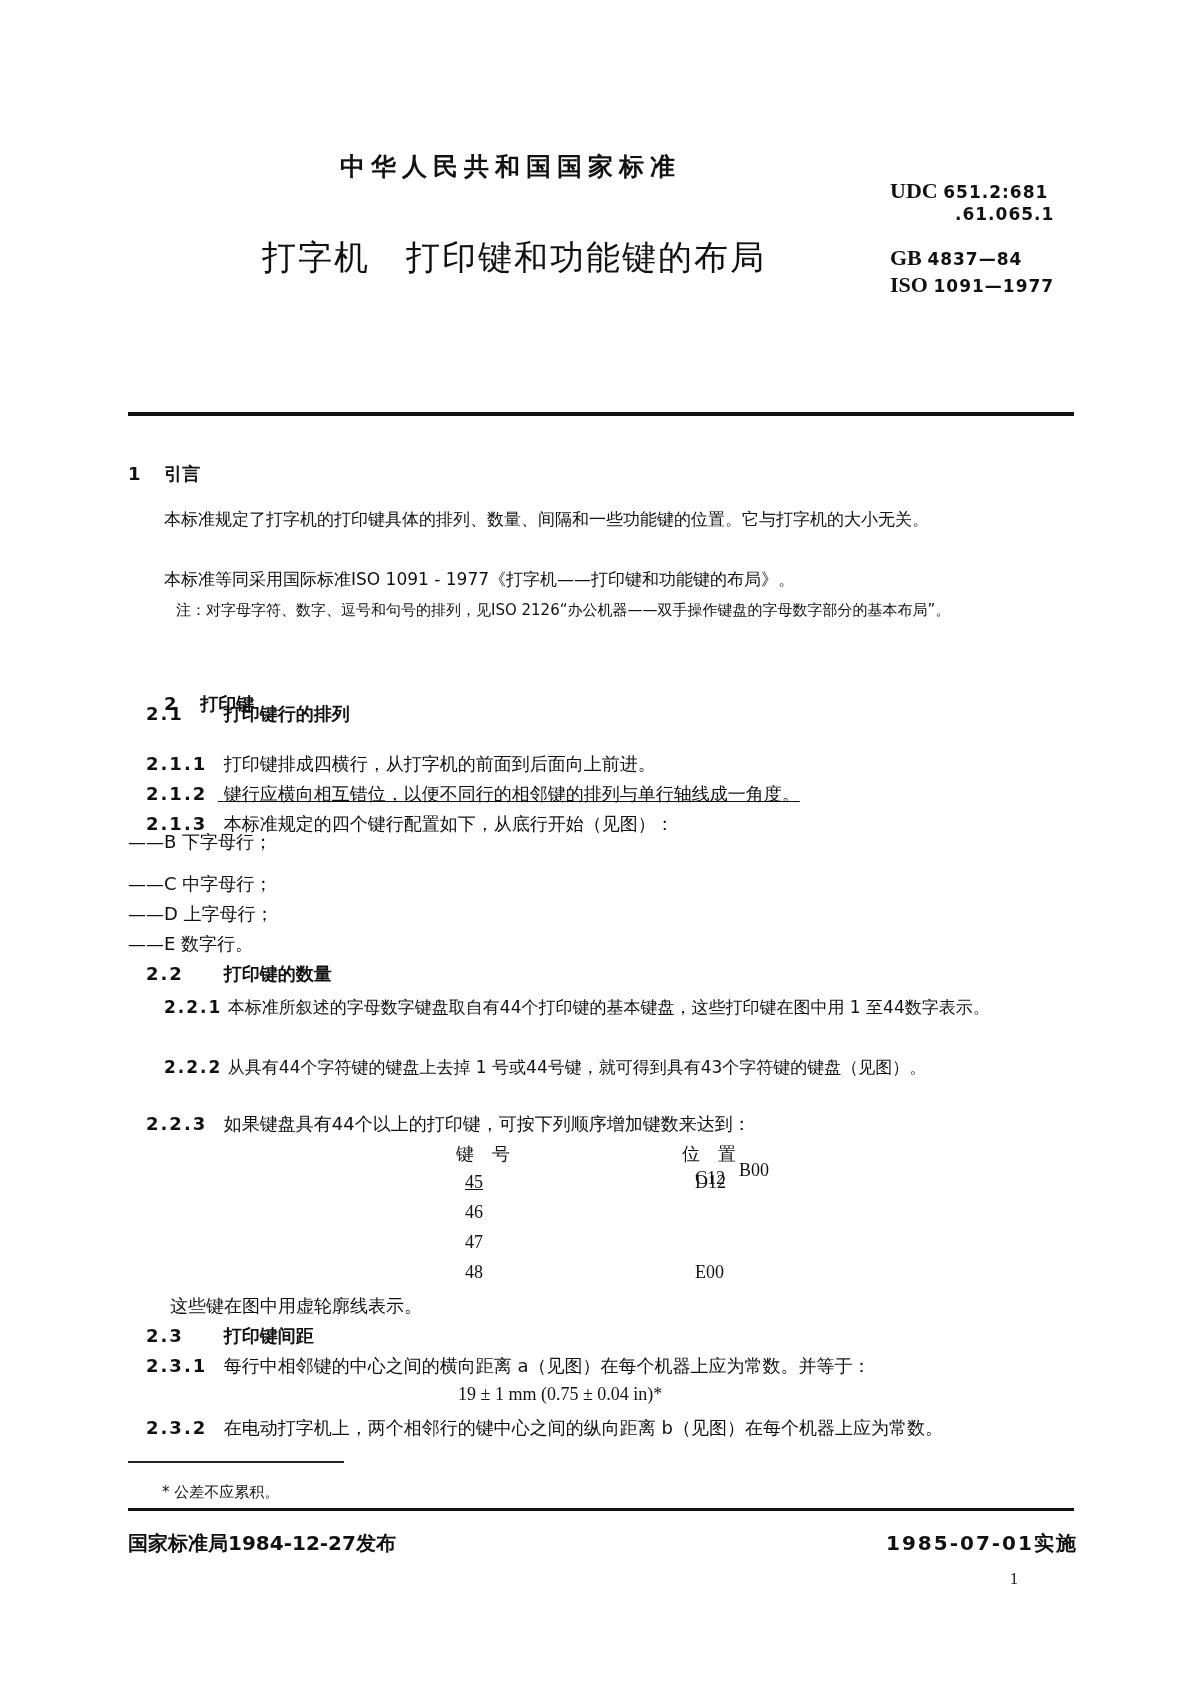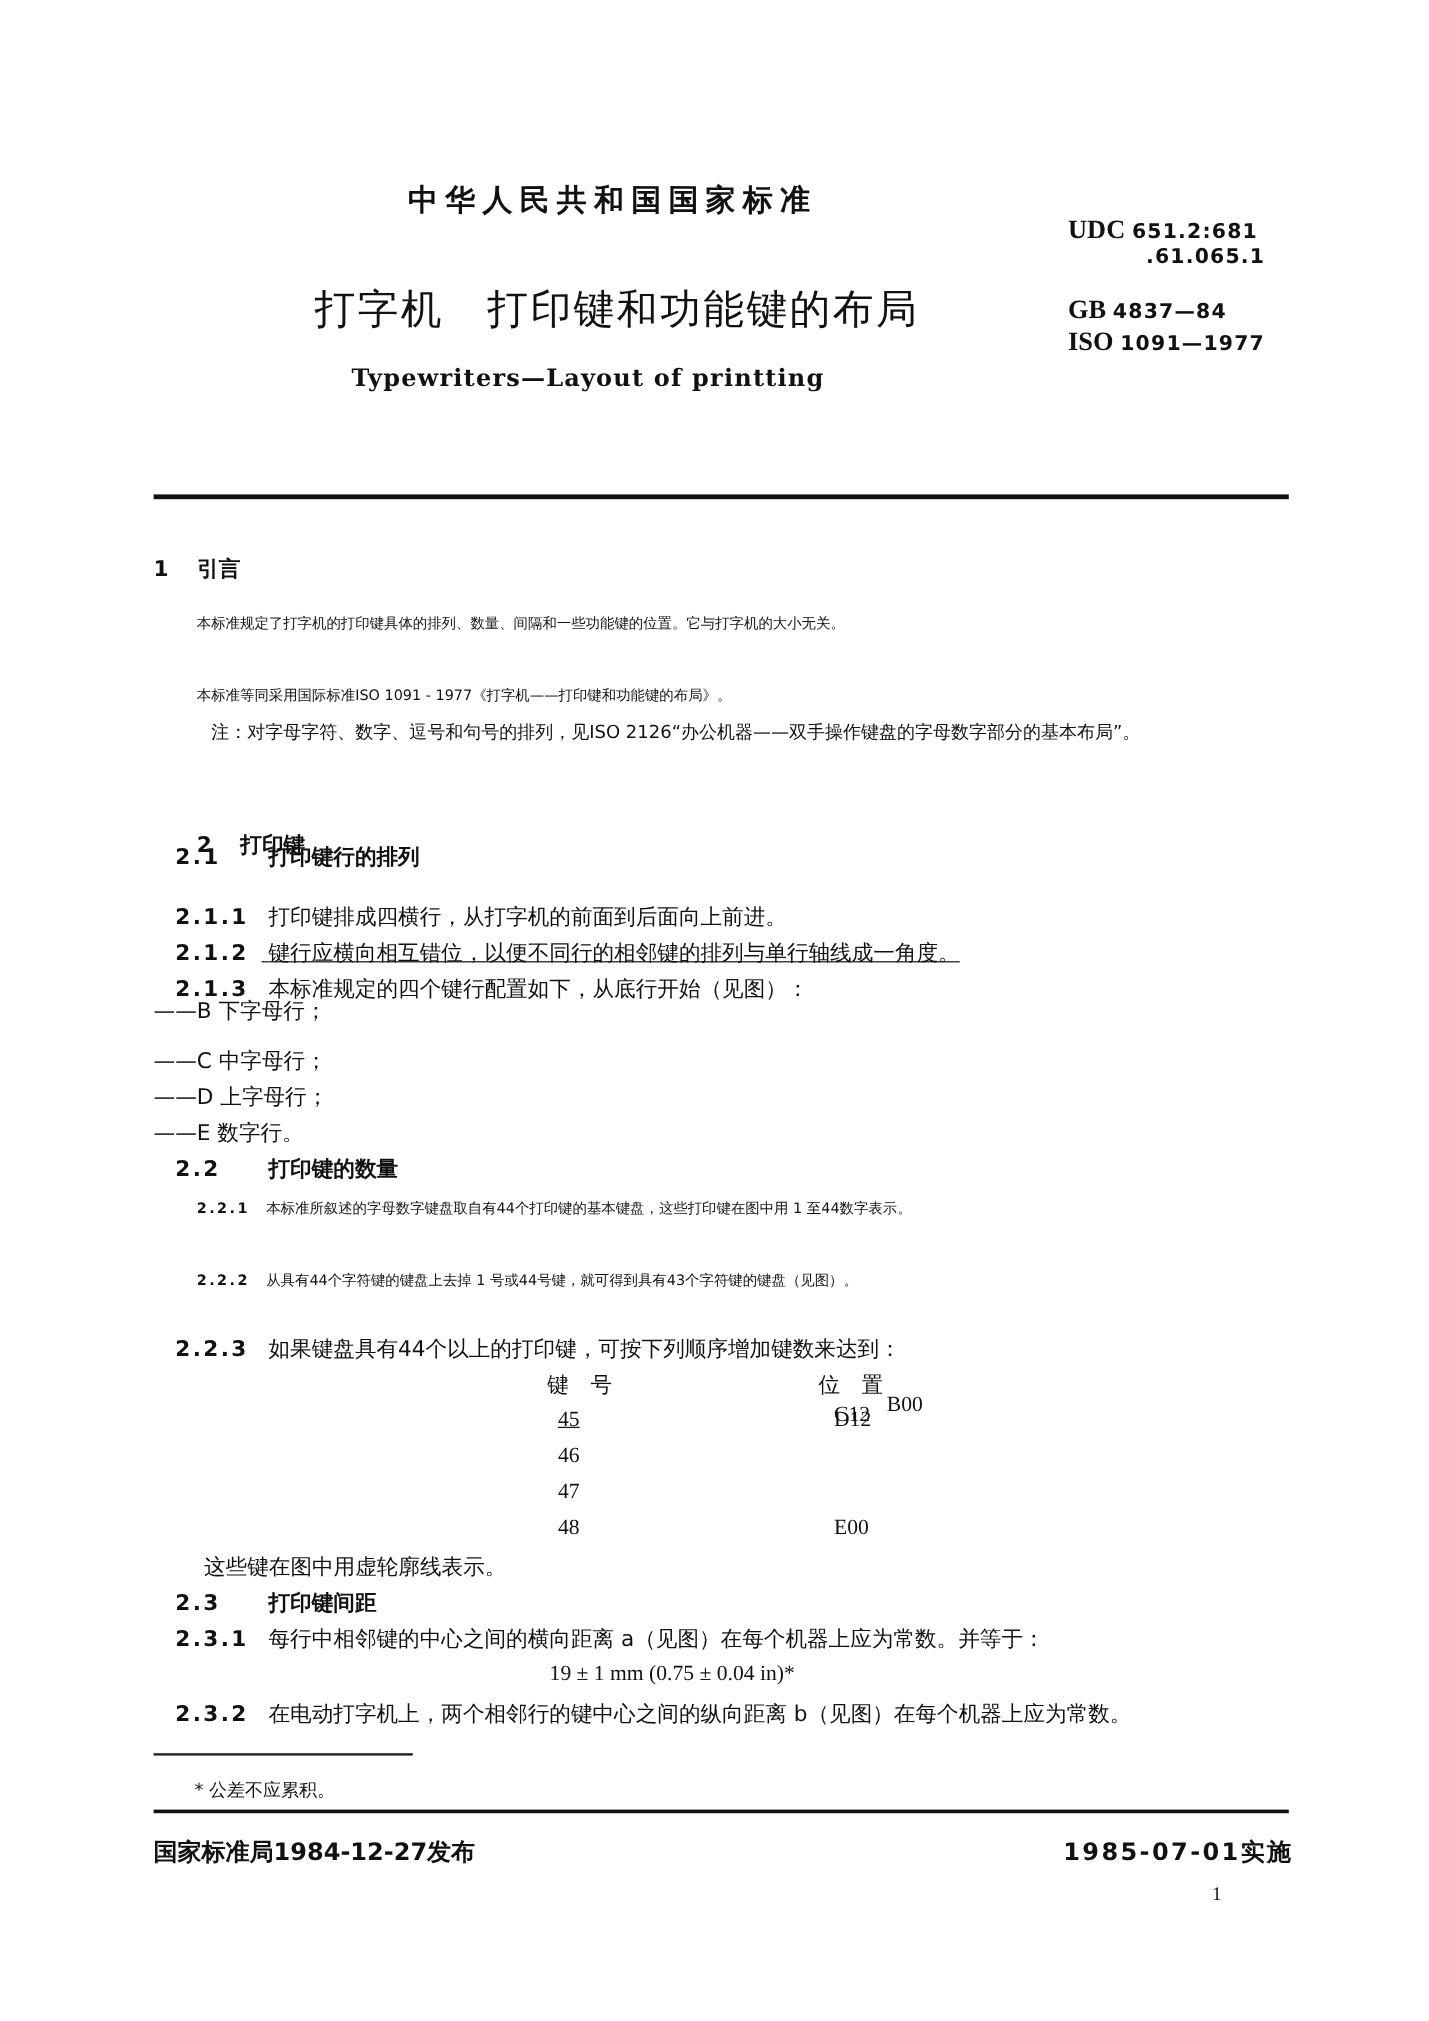--- a/index.html
+++ b/index.html
@@ -9,41 +9,40 @@
   .bold { font-weight: bold; }
   .national { left: 340px; top: 150px; font-size: 25px; letter-spacing: 6px; font-weight: bold; }
   .title-cn { left: 262px; top: 235px; font-size: 34px; letter-spacing: 2px; }
   .title-en { left: 290px; top: 300px; width: 400px; text-align: center; font-size: 20px; font-weight: bold; line-height: 30px; letter-spacing: 1px; font-family: "DejaVu Serif", serif; }
   .meta { left: 890px; font-weight: bold; }
   .meta .lbl { font-family: "Liberation Serif", serif; font-size: 22px; }
   .meta .val { font-family: "DejaVu Sans", sans-serif; font-size: 17px; letter-spacing: 1px; }
   .rule-top { left: 128px; top: 412px; width: 946px; height: 4px; background: #111; }
   .sec { font-size: 18px; font-weight: bold; left: 128px; }
   .sec .num { display: inline-block; width: 30px; font-family: "DejaVu Sans", sans-serif; }
-  .p { font-size: 12px; left: 128px; width: 946px; line-height: 30px; }
+  .p { font-size: 17px; left: 128px; width: 946px; line-height: 30px; }
   .indent { text-indent: 36px; }
   .clause { font-size: 18px; left: 146px; }
   .clause .cn { font-weight: bold; display: inline-block; min-width: 72px; letter-spacing: 2px; }
   .dash-item { left: 128px; font-size: 18px; }
   .note { left: 176px; font-size: 15px; width: 898px; line-height: 28px; }
   .tbl { font-size: 18px; }
   .rule-foot { left: 128px; top: 1461px; width: 216px; height: 2px; background: #222; }
   .footnote { left: 162px; top: 1483px; font-size: 15px; }
   .rule-bottom { left: 128px; top: 1508px; width: 946px; height: 3px; background: #111; }
   .pub { left: 128px; top: 1530px; font-size: 20px; font-weight: bold; }
   .impl { left: 886px; top: 1530px; font-size: 20px; font-weight: bold; letter-spacing: 2px; }
   .pageno { left: 1010px; top: 1570px; font-size: 16px; font-family: "Liberation Serif", serif; }
 </style>
 </head>
 <body>
 
 <div class="abs national">中华人民共和国国家标准</div>
 <div class="abs title-cn">打字机　打印键和功能键的布局</div>
 <div class="abs title-en">
-  <div>Typewriters—Layout of printting</div>
 </div>
 
 <div class="abs meta" style="top:178px;">
   <span class="lbl">UDC</span>
   <span class="val">651.2:681</span>
 </div>
 <div class="abs meta" style="top:204px; left:955px;">
   <span class="val">.61.065.1</span>
 </div>
 <div class="abs meta" style="top:245px;">

